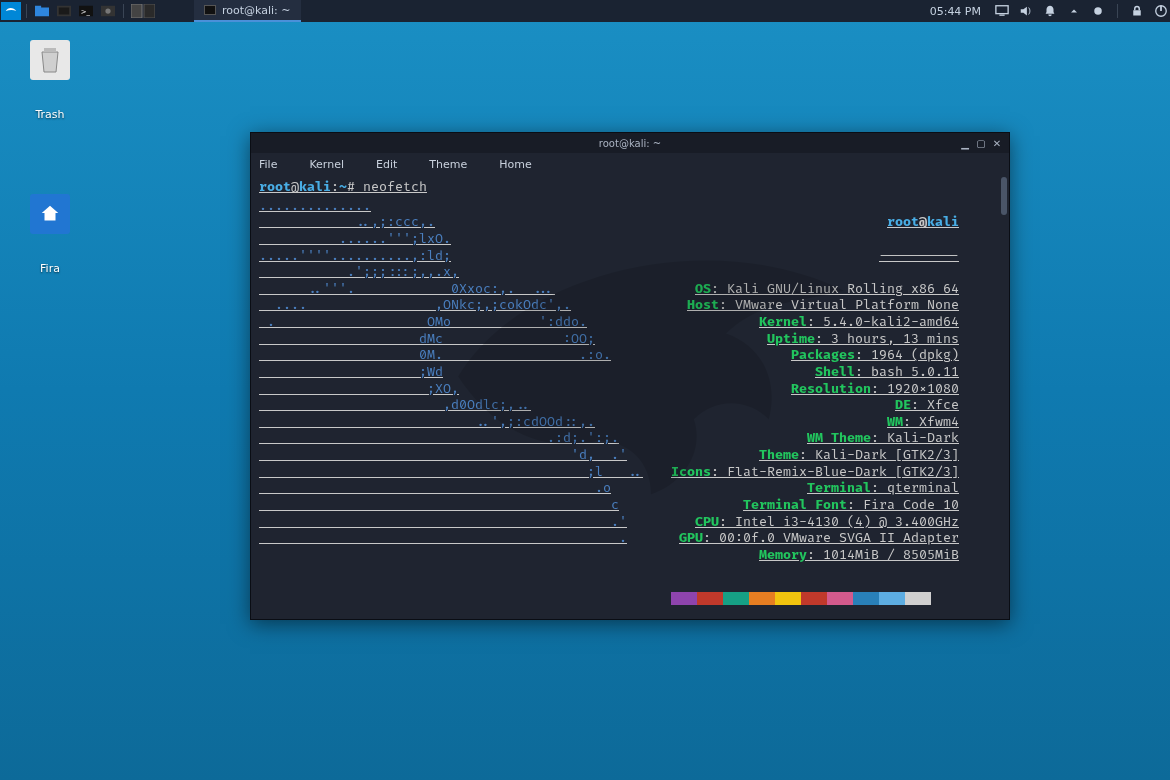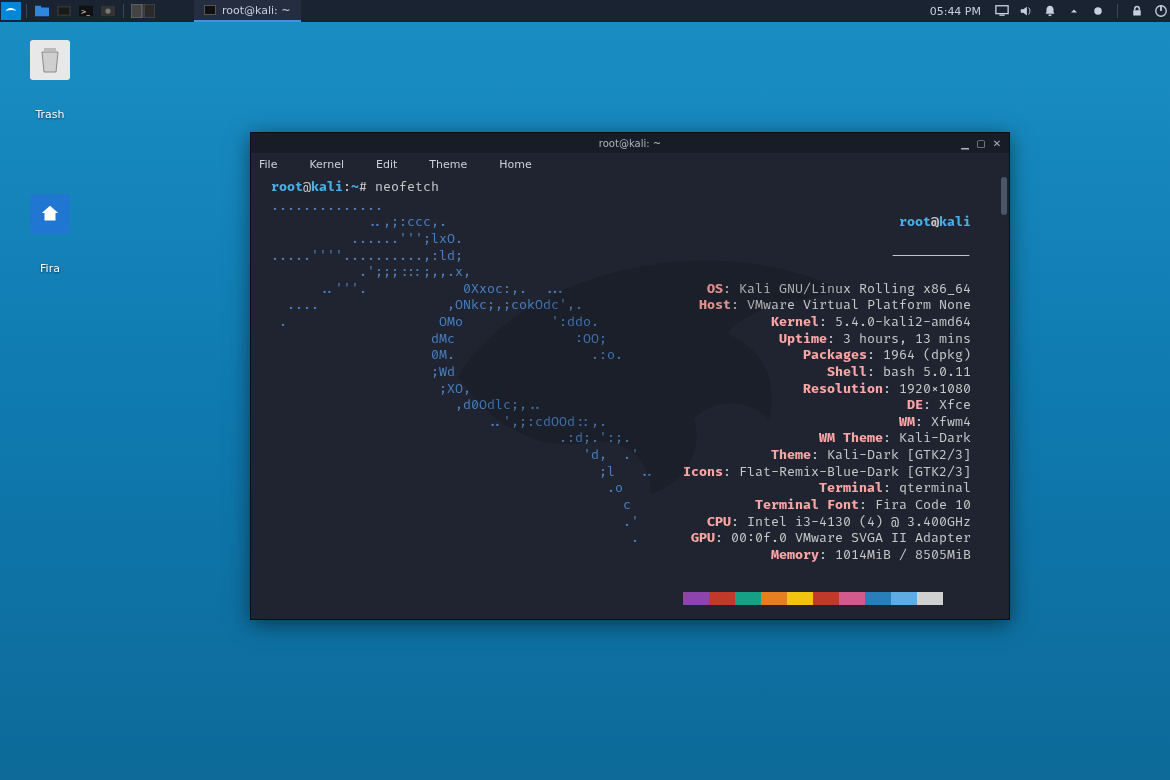--- a/index.html
+++ b/index.html
@@ -106,27 +106,28 @@
       gap: 16px;
       padding: 0 0;
       color: #c8d0dc;
       font-size: 11px;
     }
     .menubar .menu-item { padding: 2px 8px; cursor: pointer; }
 
     .terminal-body {
       flex: 1;
       background: #1f2430;
-      padding: 4px 20px;
+      padding: 4px 8px;
       font-family: "Fira Code", "DejaVu Sans Mono", monospace;
       font-size: 13px;
       line-height: 1.28;
       color: #c8c8c8;
       position: relative;
       overflow: hidden;
+      text-decoration: underline;
     }
     .scrollbar {
       position: absolute; right: 2px; top: 2px;
       width: 6px; height: 38px;
       background: #4a5568; border-radius: 3px;
     }
 
     .prompt-line { white-space: pre; }
     .p-user { color: #49aee6; font-weight: bold; }
     .p-at   { color: #c8c8c8; }
@@ -136,21 +137,21 @@
     .p-hash { color: #c8c8c8; }
     .p-cmd  { color: #c8c8c8; }
 
     .neofetch { display: flex; gap: 28px; margin-top: 2px; }
     .ascii-art { white-space: pre; color: #4a7fbf; font-size: 13px; line-height: 1.28; }
     .info-col { white-space: pre; text-align: right; }
     .nf-user { color: #49aee6; font-weight: bold; }
     .nf-host { color: #49aee6; font-weight: bold; }
     .nf-at   { color: #c8c8c8; font-weight: bold; }
     .nf-sep  { color: #c8c8c8; }
-    .nf-key  { color: #fca5a5; font-weight: bold; }
+    .nf-key  { color: #22c55e; font-weight: bold; }
     .nf-val  { color: #c8c8c8; }
 
     .color-row { display: flex; margin-top: 12px; }
     .swatch { width: 26px; height: 13px; }
 
     
     .dragon-bg {
       position: absolute;
       left: 180px; top: 30px;
       width: 440px; height: 300px;

